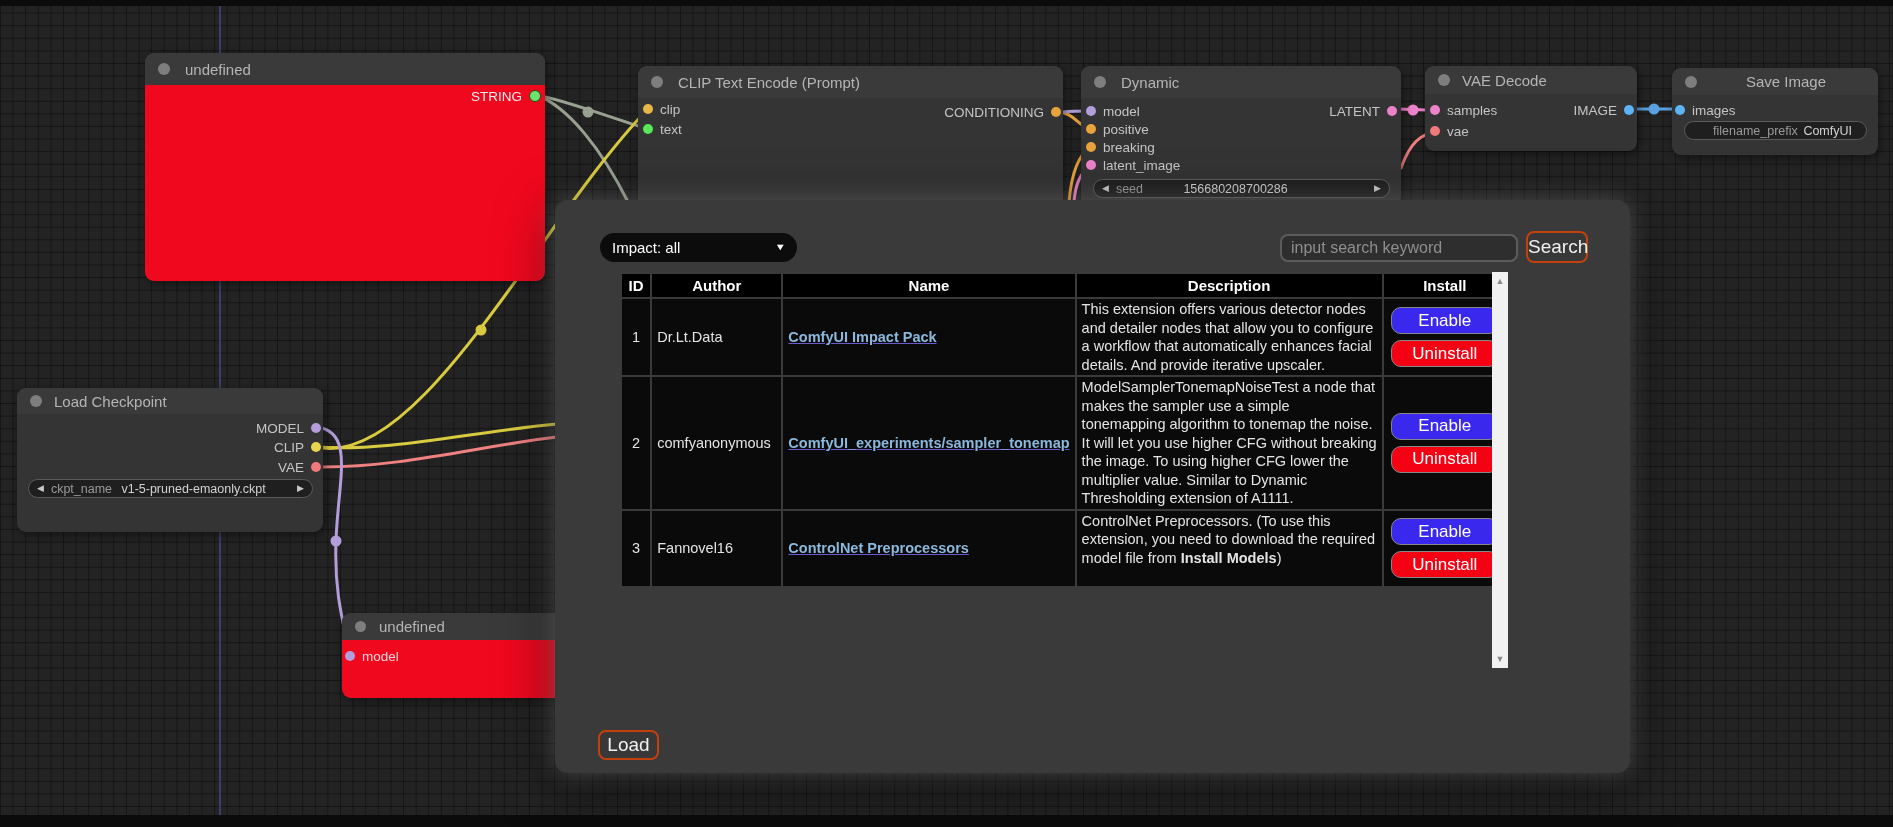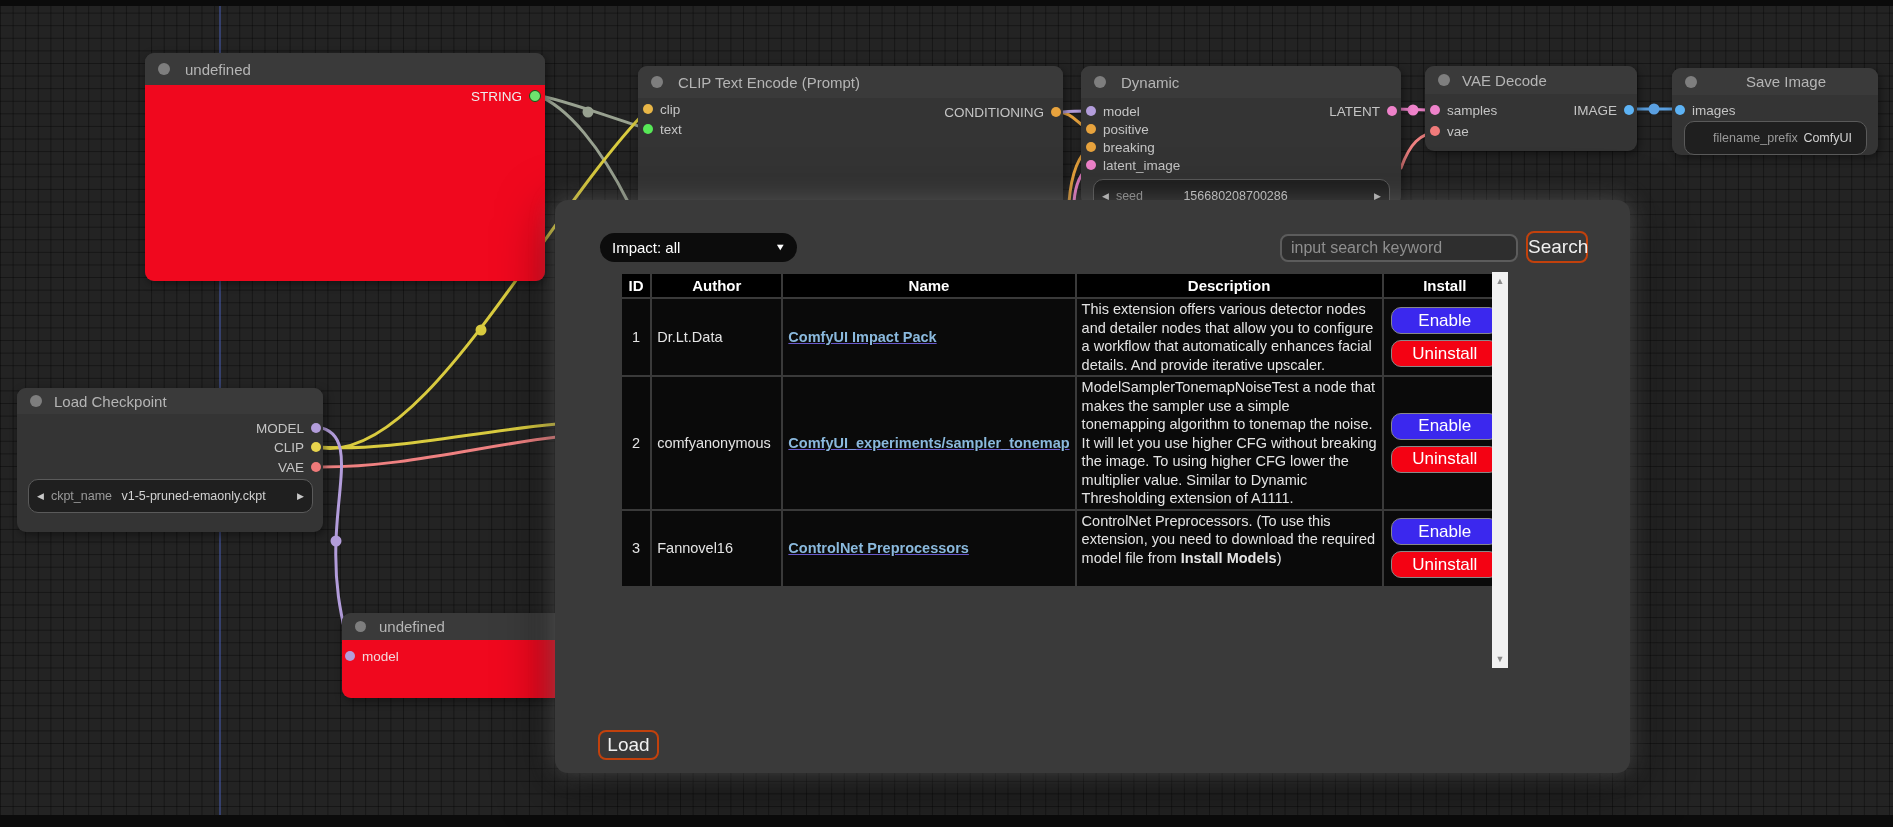--- a/index.html
+++ b/index.html
@@ -20,21 +20,21 @@
   .node-header{position:absolute;left:0;top:0;right:0;height:32px;background:#3a3a3a;border-radius:9px 9px 0 0;display:flex;align-items:center;}
   .node-title{color:#b5b5b5;font-size:15px;margin-left:40px;white-space:nowrap;overflow:hidden;}
   .collapse-dot{position:absolute;left:13px;top:50%;margin-top:-6px;width:12px;height:12px;border-radius:50%;background:#7e7e7e;}
   .node-body{position:absolute;left:0;right:0;bottom:0;top:32px;border-radius:0 0 9px 9px;}
   .body-red{background:#f0081e;}
   .port{position:absolute;display:flex;align-items:center;height:18px;font-size:13.5px;color:#c4c4c4;white-space:nowrap;}
   .port .dot{width:10px;height:10px;border-radius:50%;margin:0 7px 0 0;flex:0 0 auto;}
   .port.out{flex-direction:row-reverse;}
   .port.out .dot{margin:0 0 0 7px;}
   .widget{position:absolute;height:19px;background:#1f1f1f;border:1px solid #5a5a5a;border-radius:10px;
-    display:flex;align-items:center;font-size:12.5px;color:#9a9a9a;padding:16px 8px;box-sizing:border-box;}
+    display:flex;align-items:center;font-size:12.5px;color:#9a9a9a;padding:8px 8px;box-sizing:border-box;}
   .widget .arrow{color:#c8c8c8;font-size:9px;line-height:1;}
   .widget .wlabel{margin-left:7px;}
   .widget .wvalue{color:#d2d2d2;margin-left:auto;}
   
   #modal{position:absolute;left:555px;top:200px;width:1075px;height:573px;background:#3a3a3a;border-radius:13px;z-index:10;
     box-shadow:0 0 26px rgba(210,210,210,.28), 0 14px 55px rgba(0,0,0,.55);}
   #filter-select{position:absolute;left:45px;top:33px;width:197px;height:29px;background:#0c0c0c;border-radius:15px;
     display:flex;align-items:center;color:#fff;font-size:15px;padding:0 12px;box-sizing:border-box;cursor:pointer;}
   #filter-select .chev{margin-left:auto;font-size:12px;color:#fff;}
   #search-input{position:absolute;left:725px;top:34px;width:238px;height:28px;background:#2e2e2e;border:2px solid #5c5c5c;

